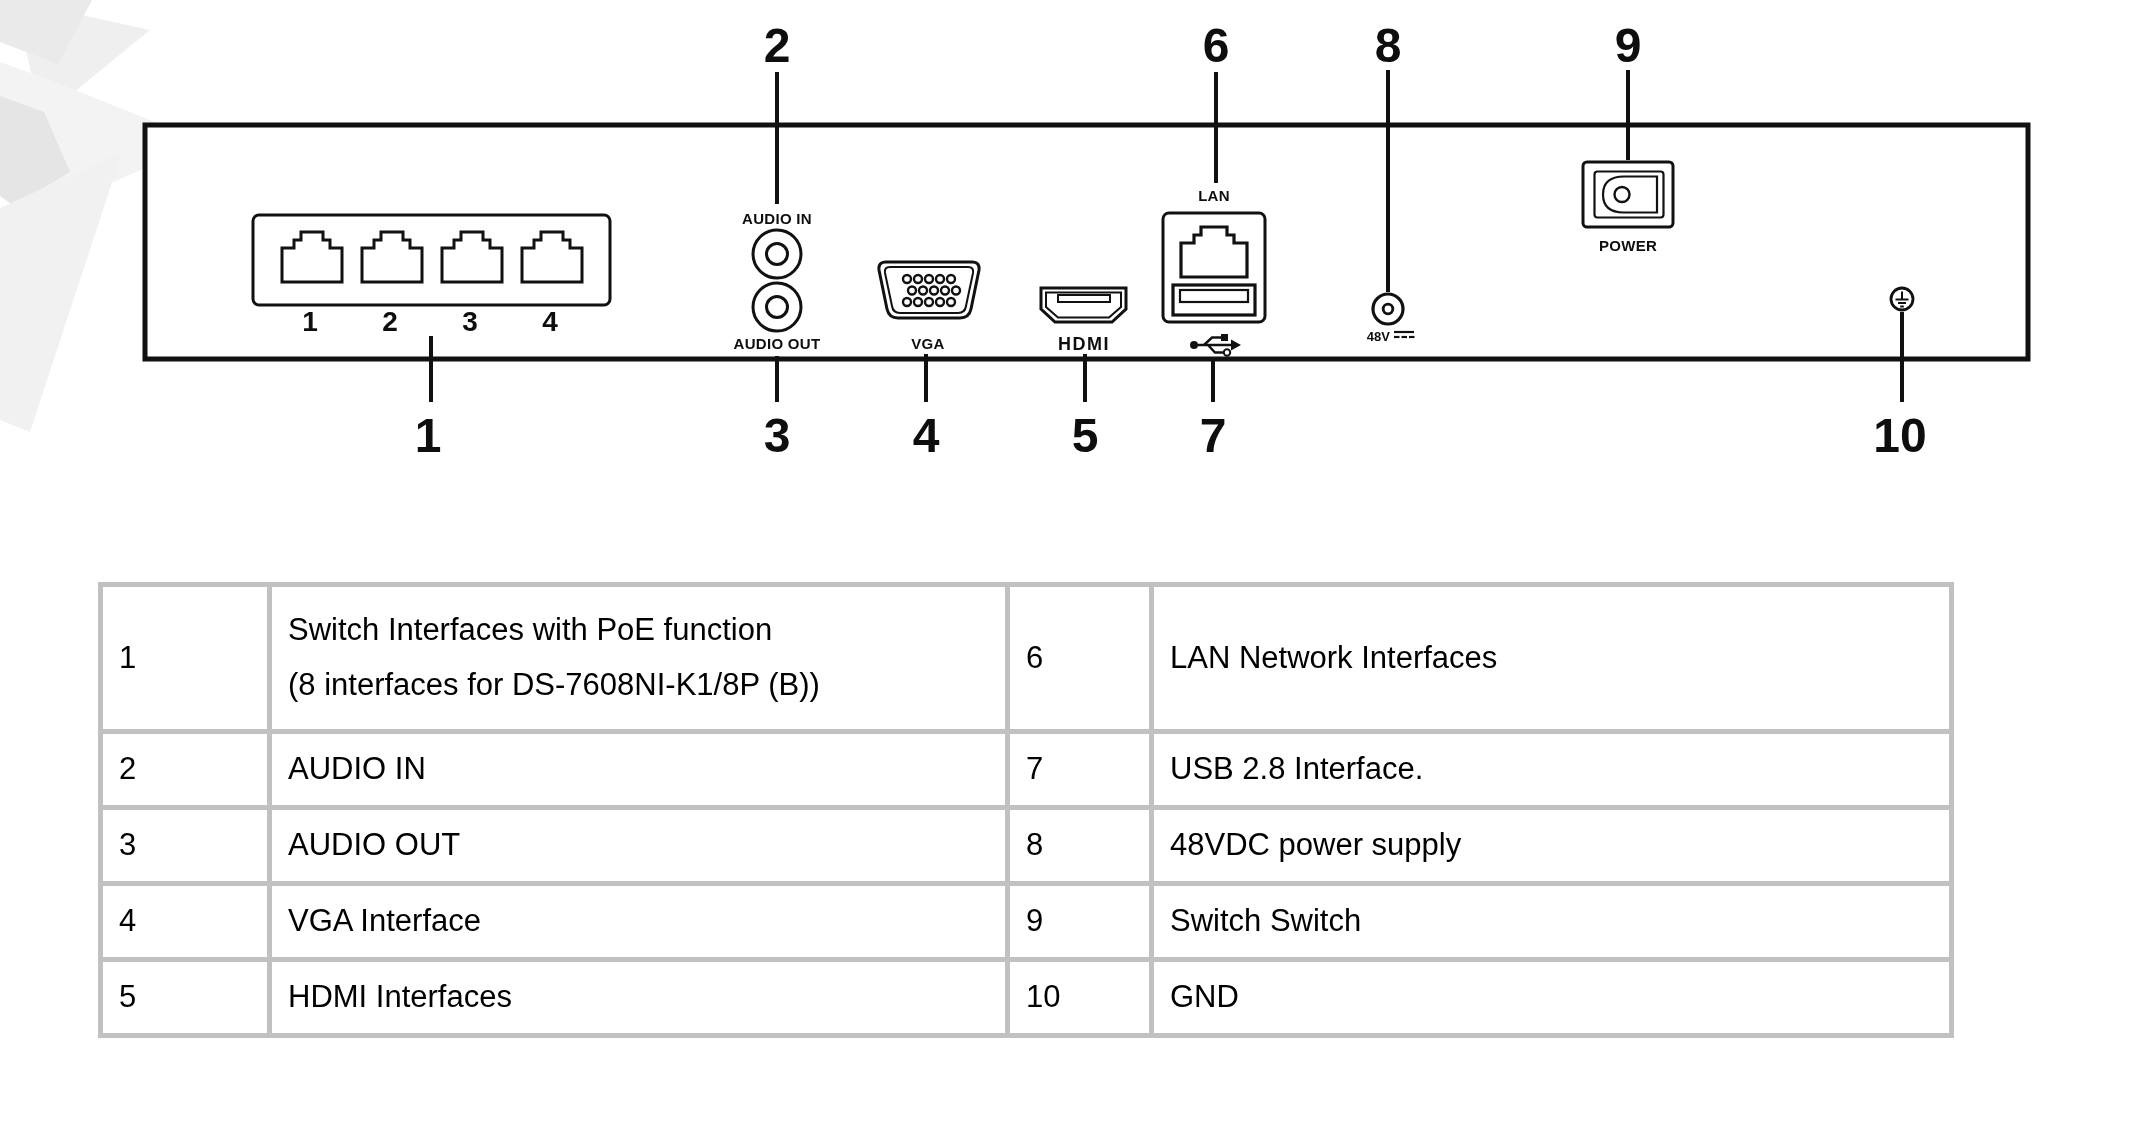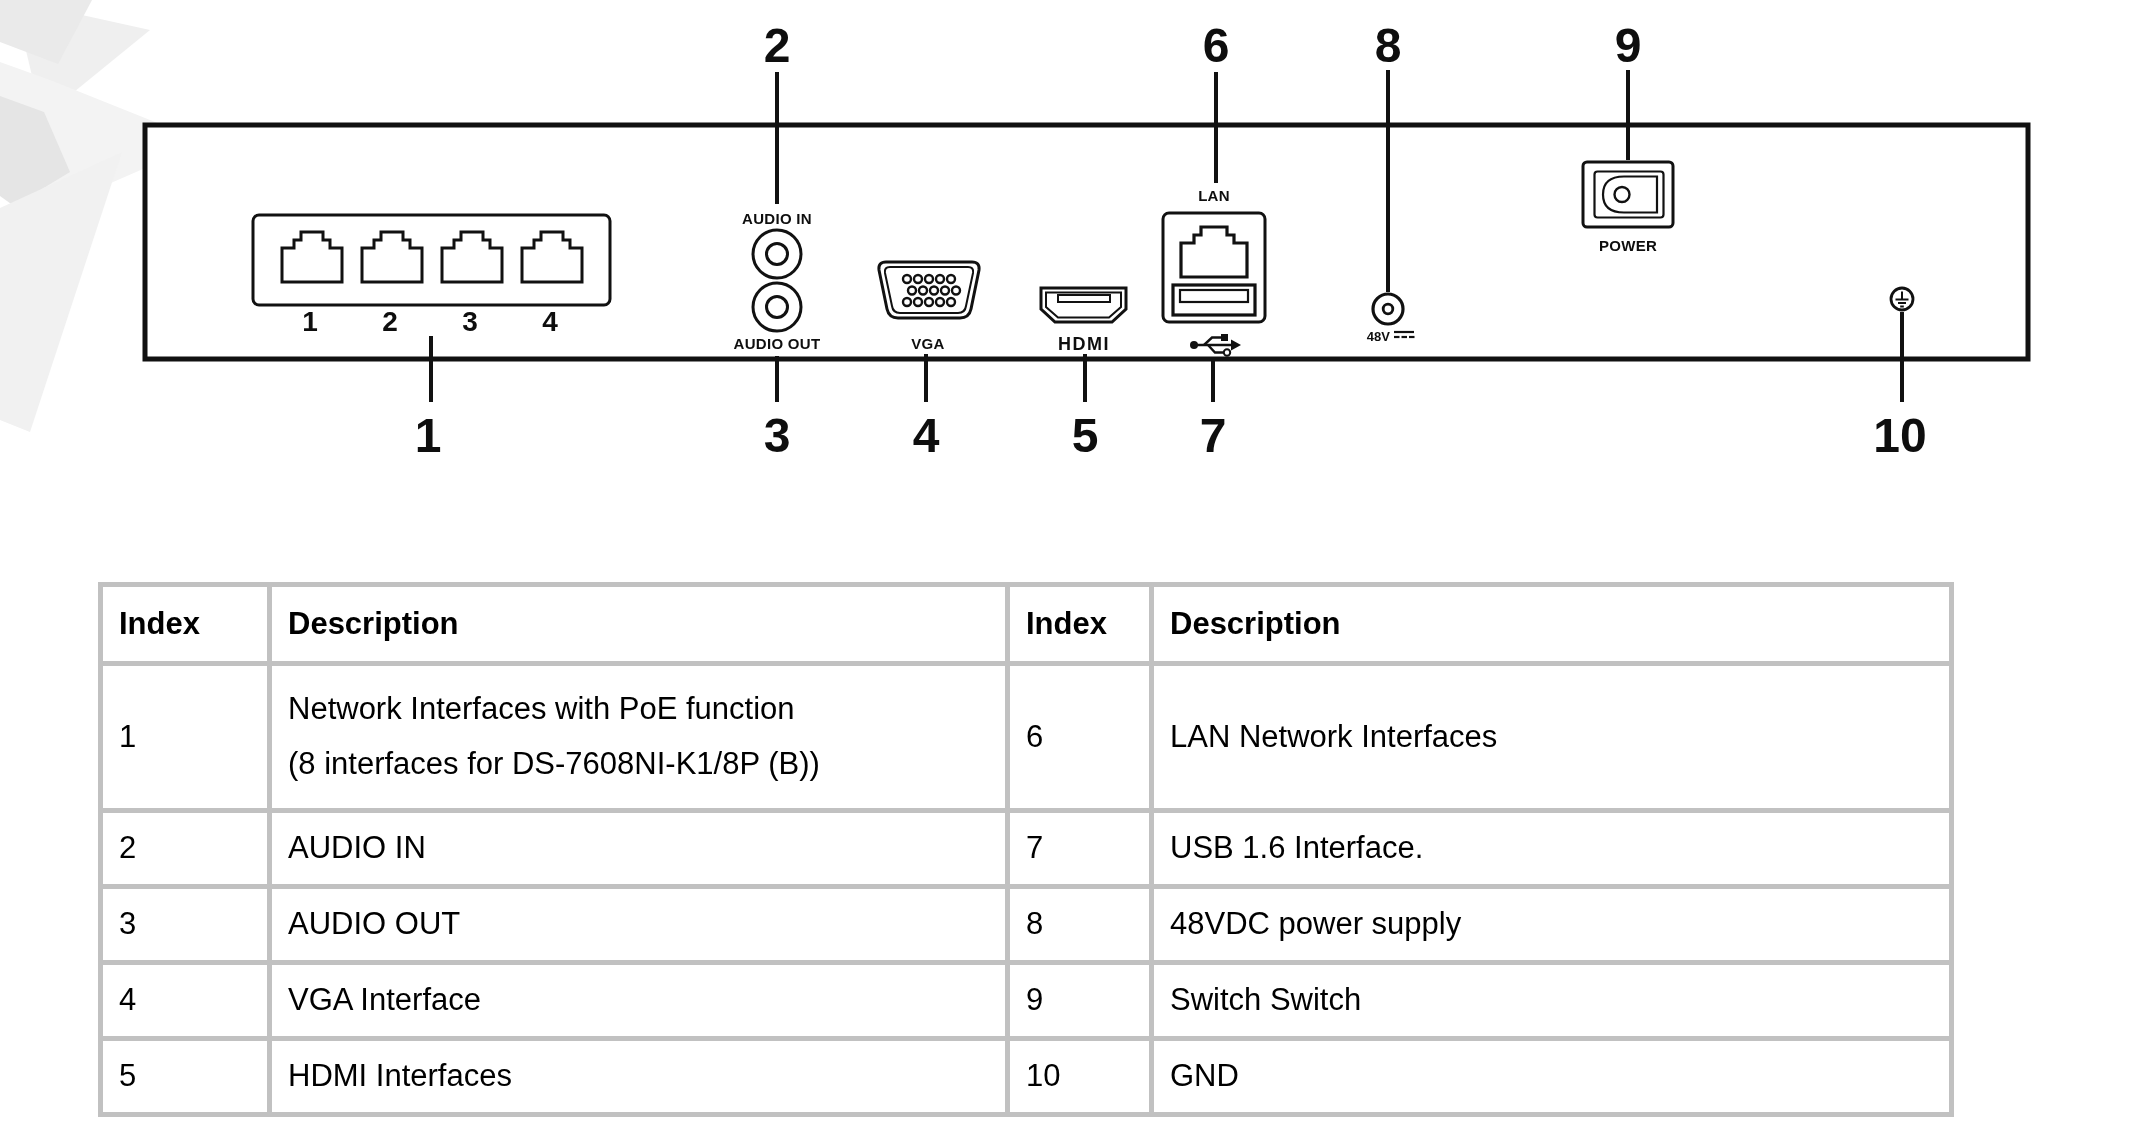--- a/index.html
+++ b/index.html
@@ -171,40 +171,34 @@
 
   <div class="table-wrap">
     <table class="ports">
       <colgroup>
         <col style="width:169px">
           <col style="width:738px">
         <col style="width:144px">
           <col style="width:800px">
       </colgroup>
       <tbody>
-          <tr>
-        <th>Index</th>
-        <th>Description</th>
-        <th>Index</th>
-        <th>Description</th>
-      </tr>
       <tr class="row-tall">
         <td class="idx">1</td>
         <td class="desc">
-          <div>Network Interfaces with PoE function</div>
+          <div>Switch Interfaces with PoE function</div>
           <div class="ln2">(8 interfaces for DS-7608NI-K1/8P (B))</div>
         </td>
         <td class="idx">6</td>
         <td class="desc">LAN Network Interfaces</td>
       </tr>
       <tr>
         <td class="idx">2</td>
         <td class="desc">AUDIO IN</td>
         <td class="idx">7</td>
-        <td class="desc">USB 1.6 Interface.</td>
+        <td class="desc">USB 2.8 Interface.</td>
       </tr>
       <tr>
         <td class="idx">3</td>
         <td class="desc">AUDIO OUT</td>
         <td class="idx">8</td>
         <td class="desc">48VDC power supply</td>
       </tr>
       <tr>
         <td class="idx">4</td>
         <td class="desc">VGA Interface</td>

